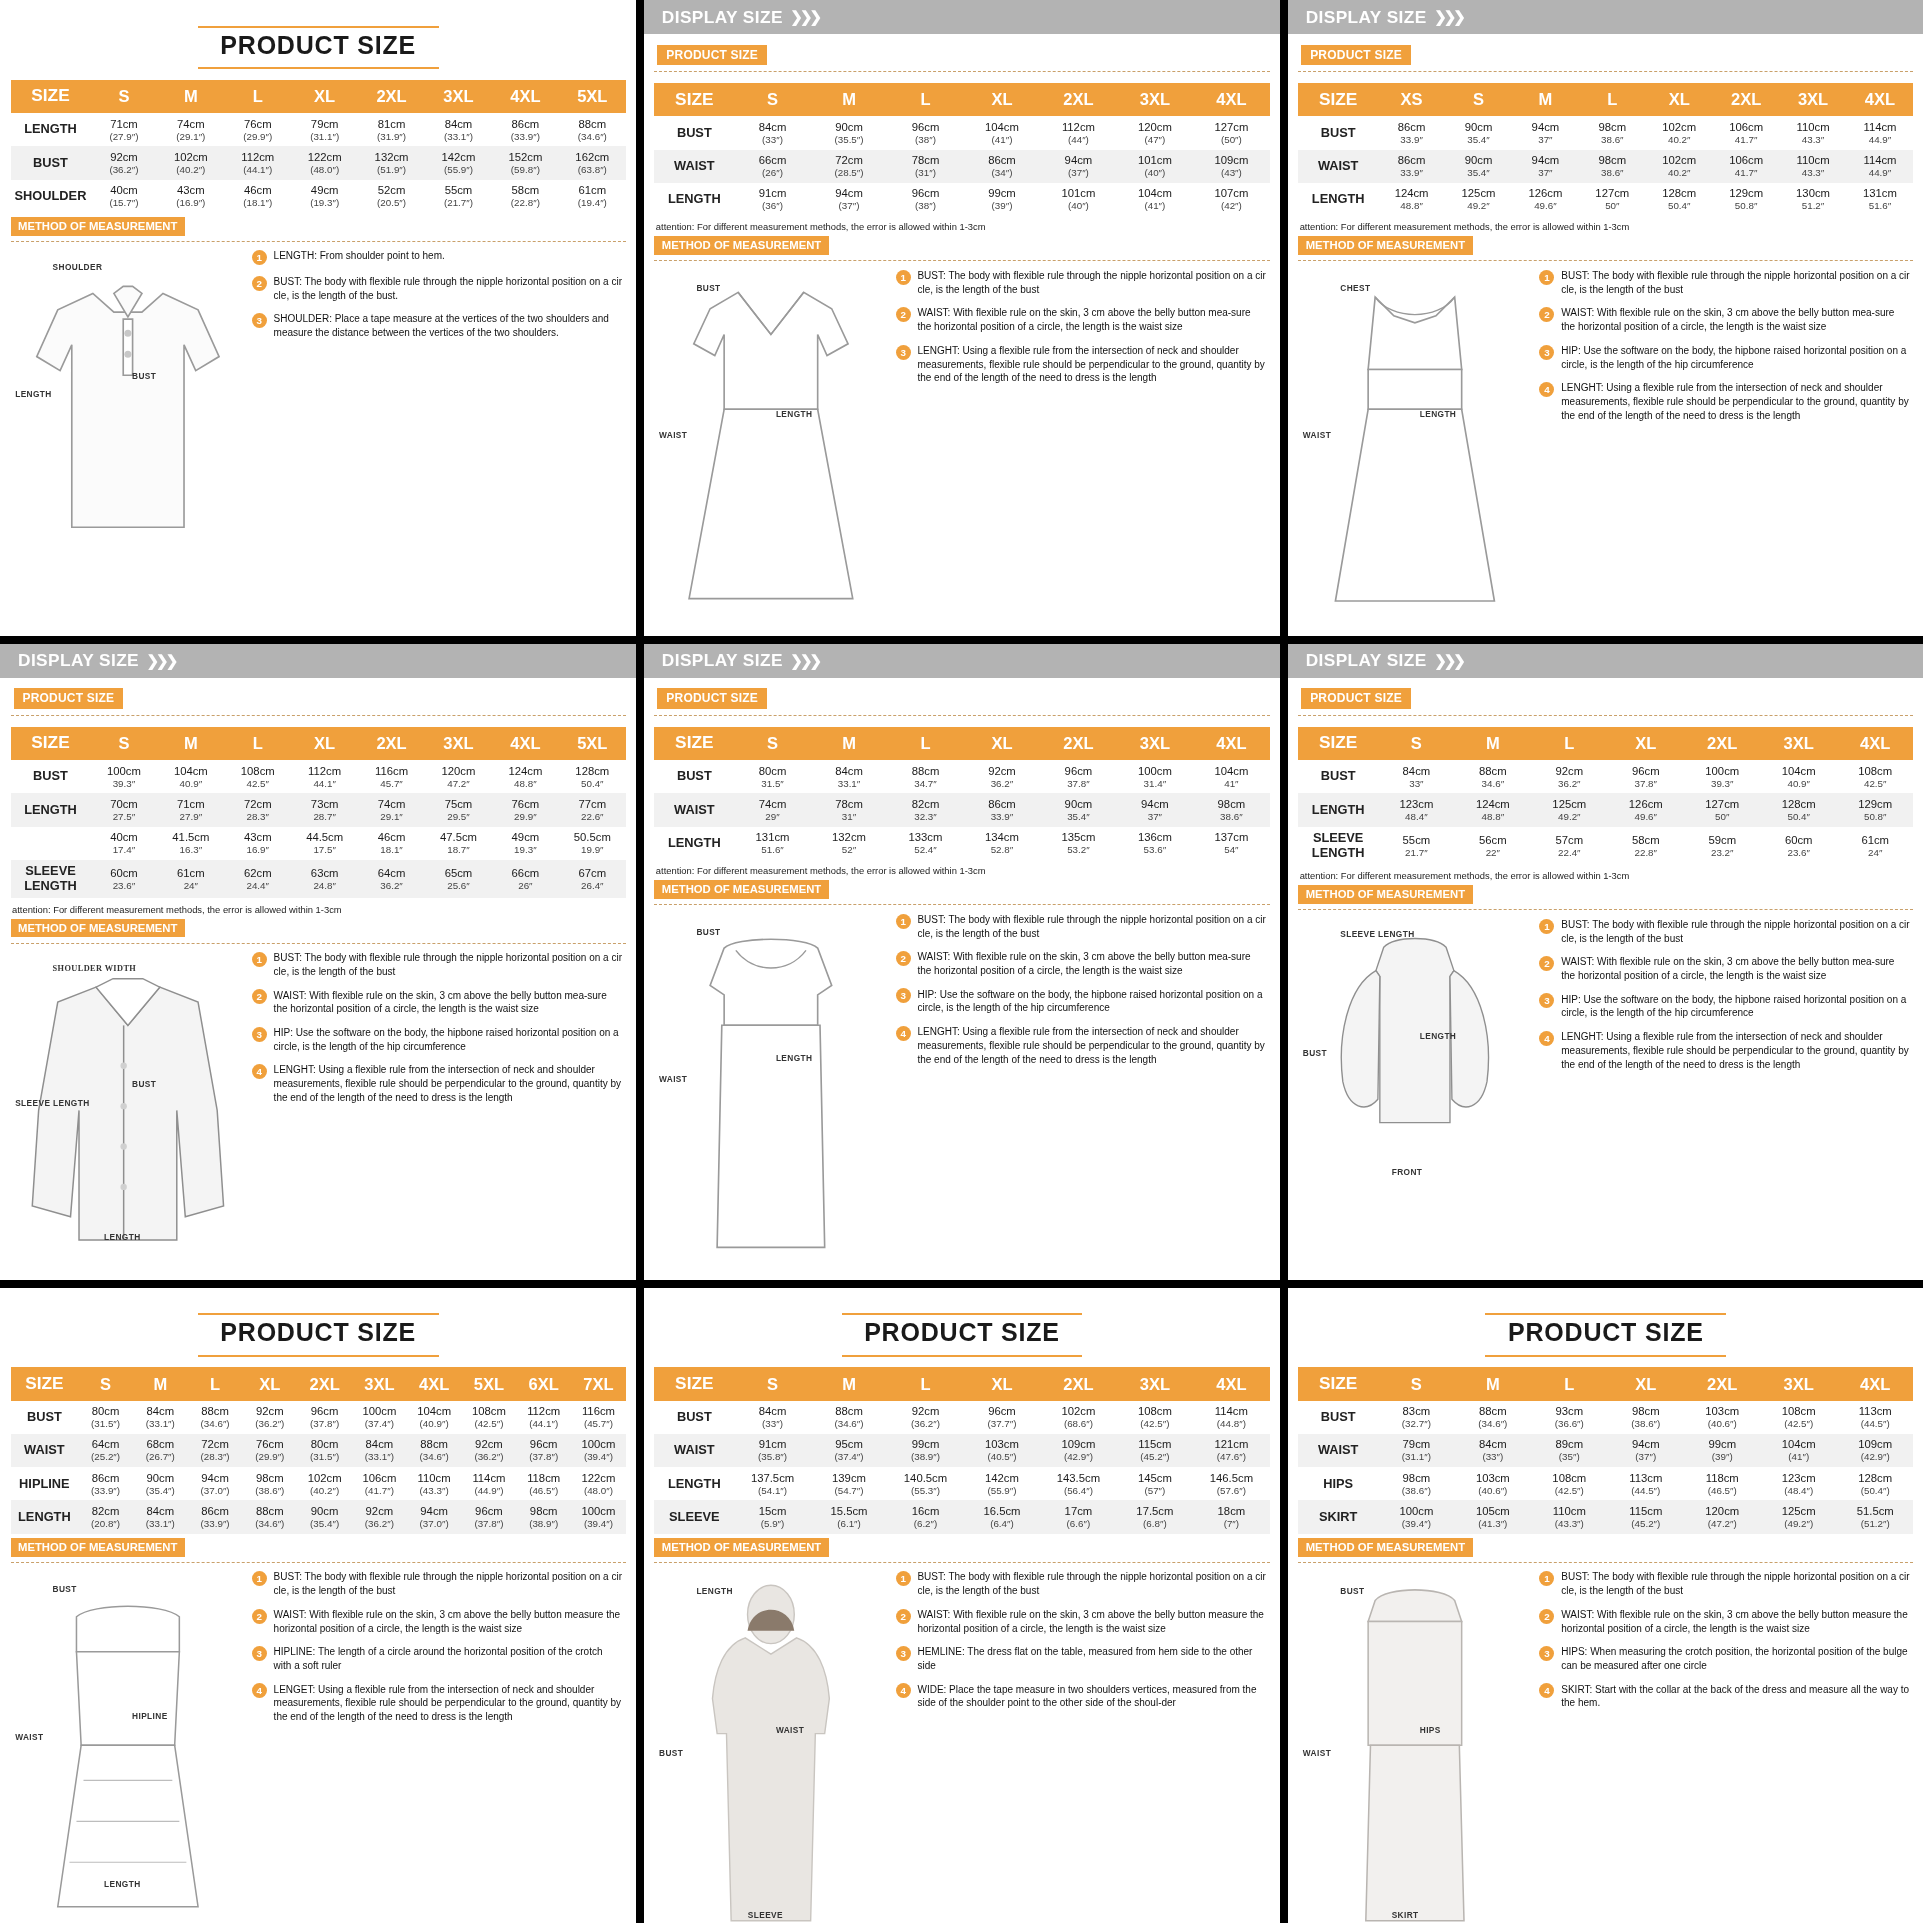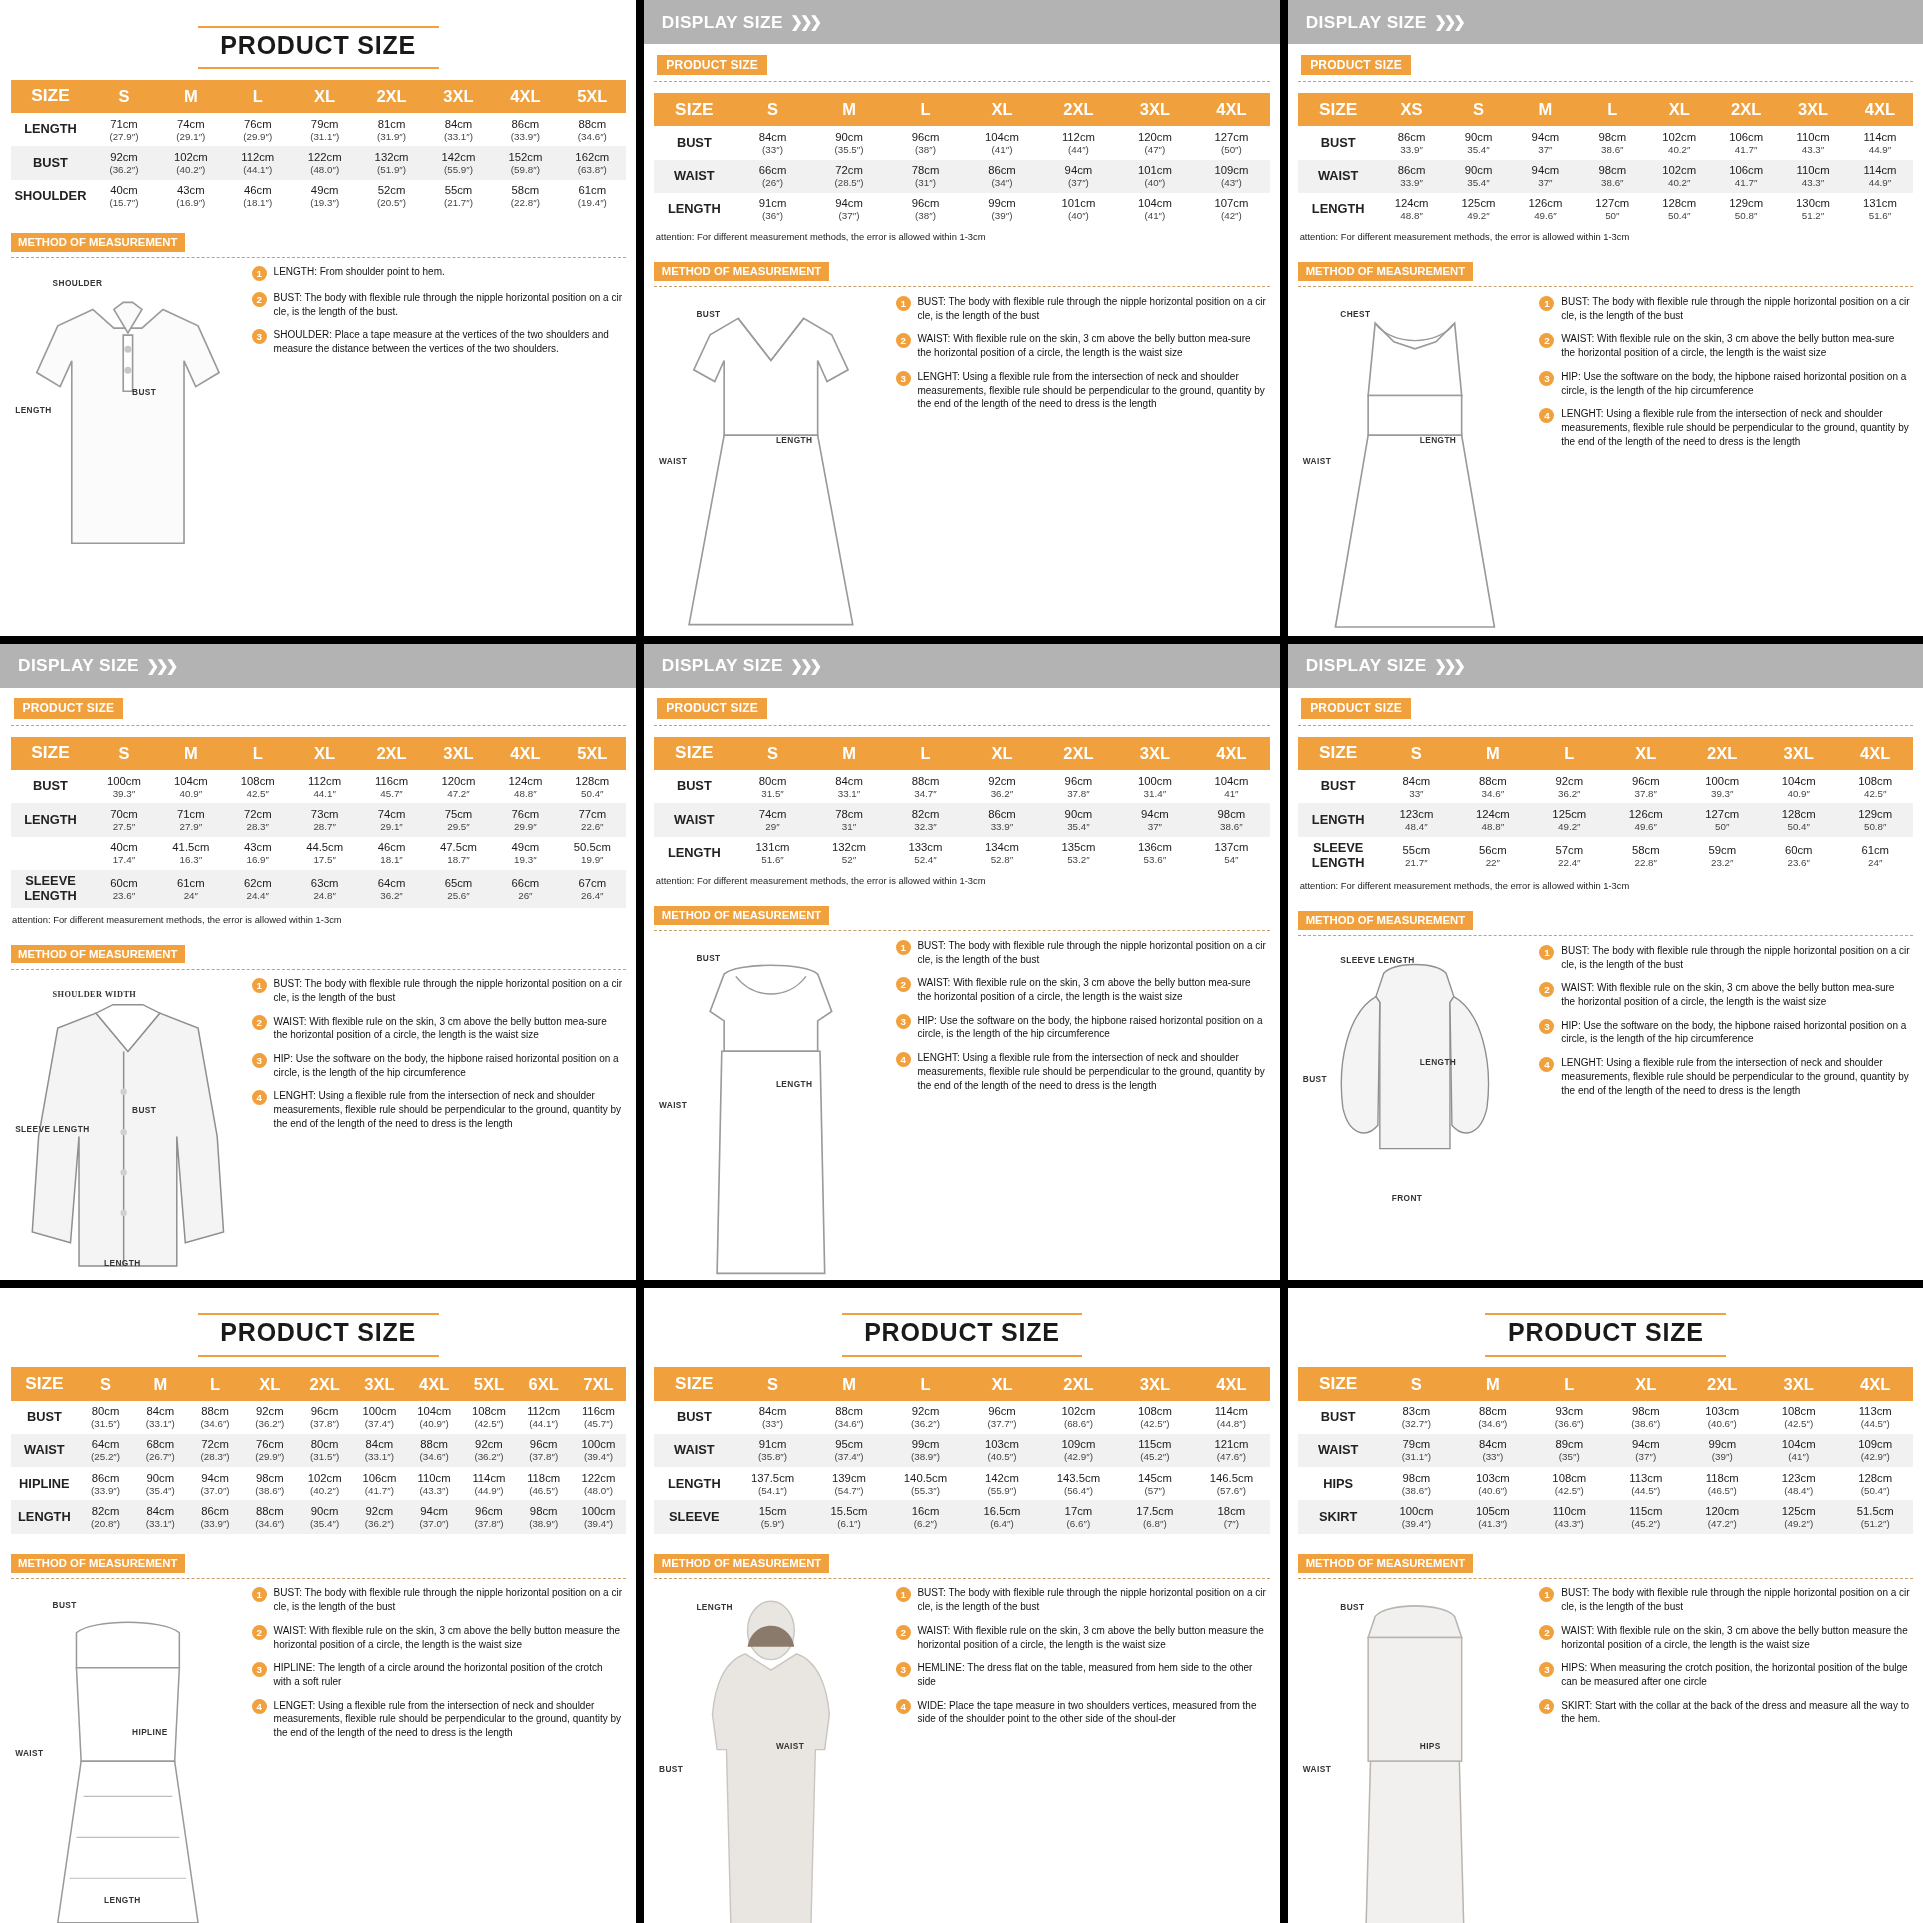--- a/index.html
+++ b/index.html
@@ -20,21 +20,21 @@
   }
   .panel {
     background:#fff;
     position:relative;
     overflow:hidden;
     padding:0;
   }
   
   .disp-bar {
     background:#b3b3b3;
-    height:44px;
+    height:34px;
     display:flex;
     align-items:center;
     padding-left:18px;
     gap:7.5px;
   }
   .disp-bar .txt {
     font-size:17.3px;
     font-weight:bold;
     color:#fff;
     letter-spacing:0.4px;
@@ -94,21 +94,21 @@
   }
   table.sz tbody tr:nth-child(odd) { background:#ffffff; }
   table.sz tbody tr:nth-child(even) { background:#f1f1f1; }
   table.sz tbody td .in { display:block; font-size:9.8px; color:#444; }
   .note {
     font-size:9.4px;
     margin:5.3px 12px 0 12px;
     color:#222;
   }
   
-  .mom-wrap { padding:0 10.5px; margin-top:20px; }
+  .mom-wrap { padding:0 10.5px; margin-top:4px; }
   .mom-tag {
     display:inline-block;
     background:#f0a03c;
     color:#fff;
     font-size:11.3px;
     font-weight:bold;
     padding:3px 7.5px 3.8px;
   }
   .mom-dash { border-top:0.8px dashed #c9a06a; margin-top:5.3px; }
   .mom-body { display:flex; gap:7.5px; margin-top:7.5px; }

